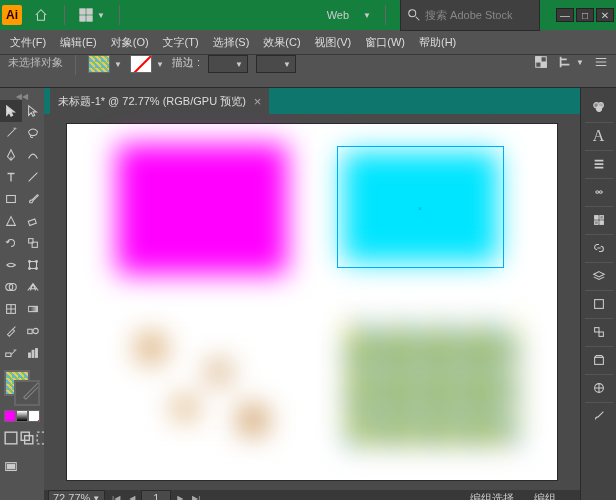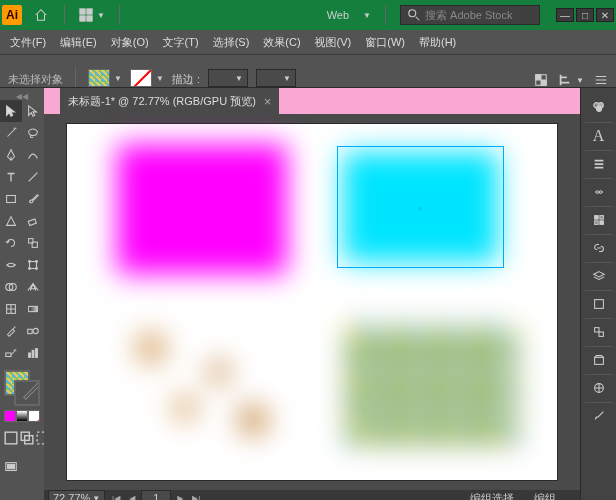--- a/index.html
+++ b/index.html
@@ -3,26 +3,26 @@
 <meta charset="utf-8">
 <style>
 *{margin:0;padding:0;box-sizing:border-box;font-family:"Microsoft YaHei",sans-serif;font-size:11px;user-select:none}
 body{width:616px;height:500px;background:#4a4a4a;color:#ccc;overflow:hidden}
 .titlebar{height:30px;background:#15803d;display:flex;align-items:center;padding:0 2px;gap:10px}
 .ai-logo{width:20px;height:20px;background:#ff9a00;color:#330000;display:flex;align-items:center;justify-content:center;font-weight:bold;font-size:12px;border-radius:2px}
 .home-icon,.grid-icon{width:18px;height:18px;display:flex;align-items:center;justify-content:center;color:#ccc}
 .arrange{display:flex;align-items:center;gap:2px}
 .vdiv{width:1px;height:20px;background:#666;margin:0 4px}
 .doc-preset{display:flex;align-items:center;gap:12px;color:#ccc;margin-left:auto}
-.search-stock{background:#404040;border:1px solid #2a2a2a;padding:2px 6px;display:flex;align-items:center;gap:4px;color:#888;width:140px;height:20px}
+.search-stock{background:#404040;border:1px solid #2a2a2a;padding:2px 6px;display:flex;align-items:center;gap:4px;color:#888;width:140px;height:32px}
 .win-controls{display:flex;gap:2px;margin-left:6px}
 .win-btn{width:18px;height:14px;background:#3a3a3a;border:1px solid #222;display:flex;align-items:center;justify-content:center;color:#ccc;font-size:10px}
 .menubar{height:24px;background:#535353;display:flex;align-items:center;padding:0 4px;gap:2px}
 .menu-item{padding:3px 6px;color:#ddd}
-.controlbar{height:34px;background:#535353;border-top:1px solid #383838;border-bottom:1px solid #2a2a2a;display:flex;align-items:flex-end;padding:0 8px;gap:8px}
+.controlbar{height:34px;background:#535353;border-top:1px solid #383838;border-bottom:1px solid #2a2a2a;display:flex;align-items:flex-start;padding:0 8px;gap:8px}
 .no-sel{color:#bbb}
 .swatch-sm{width:22px;height:18px;border:1px solid #666}
 .pattern-sw{background:linear-gradient(45deg,#7ec850 25%,#5bb8d8 25%,#5bb8d8 50%,#e8c860 50%,#e8c860 75%,#7ec850 75%);background-size:6px 6px}
 .none-sw{background:#fff;position:relative;overflow:hidden}
 .none-sw::after{content:"";position:absolute;width:28px;height:2px;background:red;transform:rotate(-45deg);top:8px;left:-3px}
 .dd-caret{color:#ccc;font-size:8px;margin-left:2px}
 .stroke-w{width:40px;height:18px;background:#4a4a4a;border:1px solid #2a2a2a;display:flex;align-items:center;padding:0 4px;color:#999}
 .ctrl-right{margin-left:auto;display:flex;gap:10px;align-items:center}
 .main{display:flex;height:412px}
 .tools{width:44px;background:#535353;display:flex;flex-direction:column;padding-top:4px}
@@ -32,21 +32,21 @@
 .tool-cell.sel{background:#393939}
 .fill-stroke{margin-top:4px;position:relative;height:40px;width:44px}
 .fill-box{width:26px;height:26px;position:absolute;top:2px;left:4px;border:2px solid #666}
 .stroke-box{width:26px;height:26px;position:absolute;top:12px;left:14px;border:2px solid #666;background:#535353}
 .stroke-box::after{content:"";position:absolute;inset:4px;background:#535353;border:1px solid #888}
 .color-row{display:flex;height:16px;margin-top:2px;margin-left:4px}
 .color-cell{width:12px;height:12px;border:1px solid #666}
 .mode-row{display:flex;height:20px;margin-top:4px;margin-left:4px;gap:2px}
 .mode-cell{width:16px;height:16px;display:flex;align-items:center;justify-content:center}
 .center{flex:1;display:flex;flex-direction:column;background:#4a4a4a}
-.tab-bar{height:26px;background:#f9a8d4;display:flex;align-items:flex-end;padding-left:16px}
+.tab-bar{height:26px;background:#0f766e;display:flex;align-items:flex-end;padding-left:6px}
 .tab{background:#4a4a4a;padding:4px 8px;color:#ddd;display:flex;align-items:center;gap:8px;height:26px}
 .tab-close{color:#aaa;font-size:13px}
 .canvas-area{flex:1;background:#4a4a4a;display:flex;align-items:center;justify-content:center;padding:10px;position:relative}
 .artboard{width:490px;height:356px;background:#fff;position:relative;box-shadow:0 0 0 1px #2a2a2a}
 .shape{position:absolute;filter:blur(14px)}
 .magenta{top:20px;left:50px;width:170px;height:130px;background:#ff00ff}
 .cyan-wrap{position:absolute;top:28px;left:276px;width:155px;height:110px}
 .cyan{width:100%;height:100%;background:#00e5ff;filter:blur(14px)}
 .sel-box{position:absolute;inset:-6px;border:1px solid #0af}
 .center-mark{position:absolute;top:50%;left:50%;width:6px;height:6px;color:#0af;font-size:8px;transform:translate(-50%,-50%)}

